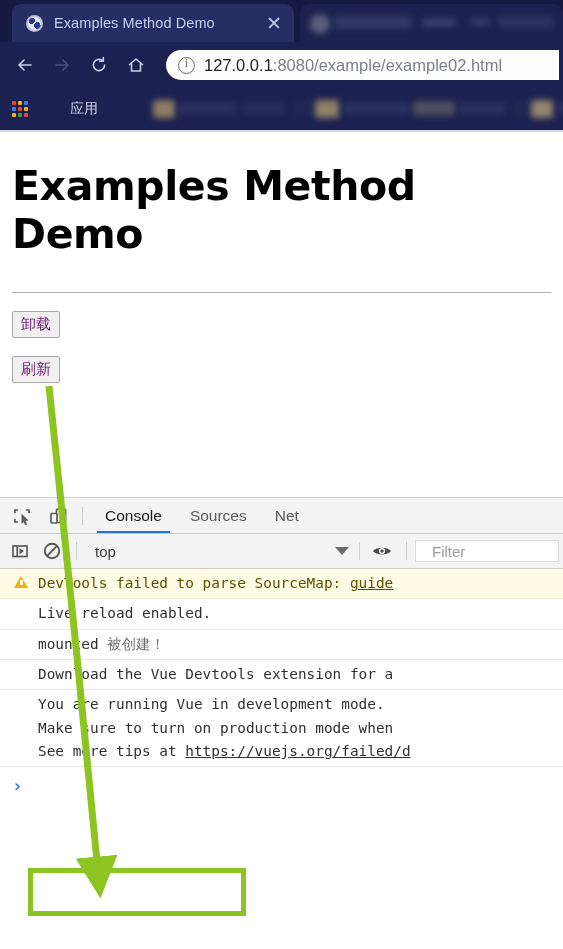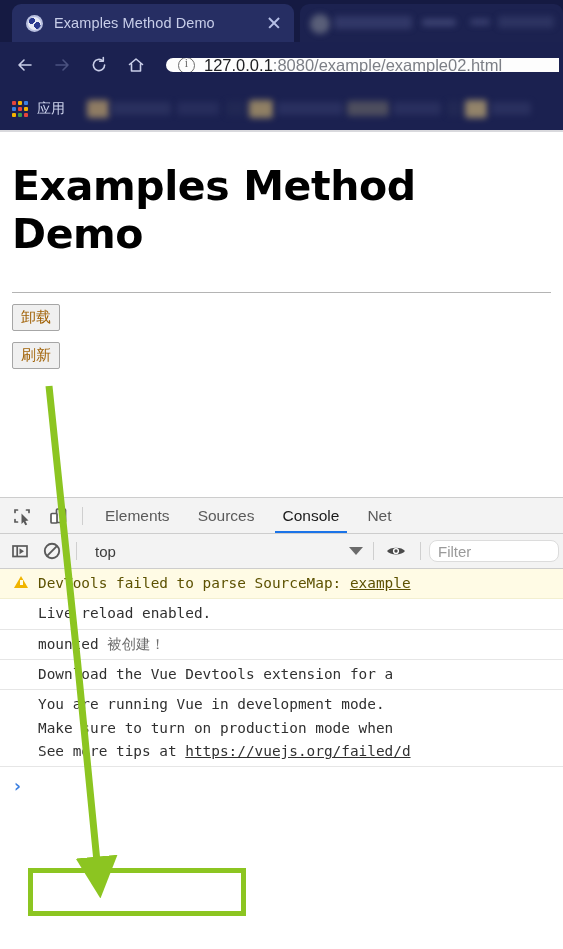--- a/index.html
+++ b/index.html
@@ -114,21 +114,21 @@
   .navbtn {
     width: 34px; height: 34px;
     margin-right: 3px;
     position: relative;
     flex: 0 0 auto;
   }
   .navbtn svg { position: absolute; left: 7px; top: 7px; }
 
   .omnibox {
     flex: 1 1 auto;
-    height: 14px;
+    height: 30px;
     margin-left: 10px;
     margin-right: 4px;
     background: #fdfdfd;
     border-radius: 15px 0 0 15px;
     display: flex;
     align-items: center;
     padding-left: 12px;
     overflow: hidden;
     min-width: 0;
   }
@@ -160,20 +160,21 @@
   .omnibox-url .dim { color: #7c7f86; }
 
   .bookmarks {
     height: 42px;
     display: flex;
     align-items: center;
     padding-left: 12px;
     background: #1b2150;
     position: relative;
     overflow: hidden;
+    gap: 33px;
   }
   .apps-grid {
     width: 16px; height: 16px;
     flex: 0 0 auto;
     display: grid;
     grid-template-columns: repeat(3, 4px);
     grid-template-rows: repeat(3, 4px);
     gap: 2px;
     margin-right: 9px;
   }
@@ -212,28 +213,28 @@
     border-top: 1px solid #b4b4b4;
     margin: 34px 0 0 0;
   }
   p.page-text {
     font-size: 17px;
     color: #000;
     margin: 26px 0 0 0;
   }
   .page-btn {
     display: block;
-    margin-top: 11px;
+    margin-top: 18px;
     padding: 3px 8px 4px 8px;
     font-size: 15px;
     font-family: "DejaVu Sans", sans-serif;
     background: #f0f0f0;
     border: 1px solid #a6a6a6;
     border-radius: 2px;
-    color: #a16207;
+    color: #701a75;
     cursor: pointer;
     line-height: 1.2;
   }
 
   
   .devtools {
     position: absolute;
     left: 0;
     top: 497px;
     width: 563px;
@@ -300,28 +301,28 @@
   .dt-caret {
     margin-left: auto;
     margin-right: 0;
     width: 0; height: 0;
     border-left: 7px solid transparent;
     border-right: 7px solid transparent;
     border-top: 8px solid #6b6b6b;
     flex: 0 0 auto;
   }
   .dt-filter {
-    width: 130px;
+    width: 144px;
     height: 22px;
     background: #ffffff;
     border: 1px solid #dcdcdc;
-    border-radius: 8px;
-    display: flex;
-    align-items: center;
-    padding-left: 8px;
+    border-radius: 0;
+    display: flex;
+    align-items: center;
+    padding-left: 16px;
     font-size: 15px;
     color: #9a9a9a;
     box-sizing: border-box;
     flex: 0 0 auto;
     margin-right: 4px;
   }
 
   
   .console {
     font-family: "DejaVu Sans Mono", monospace;
@@ -496,23 +497,22 @@
         <path d="M13.5 11.5 L20.5 18.5 L17.4 19.1 L19.2 22.4 L17.3 23.3 L15.6 20 L13.5 22.1 Z" fill="#5a5a5a"></path>
       </svg>
     </span>
     <span class="dt-iconbtn">
       <svg width="28" height="28" viewBox="0 0 28 28">
         <rect x="12.5" y="7" width="9" height="13.5" rx="1" fill="none" stroke="#5a5a5a" stroke-width="1.7"></rect>
         <rect x="7" y="11.5" width="6" height="9.5" rx="1" fill="#fff" stroke="#5a5a5a" stroke-width="1.7"></rect>
       </svg>
     </span>
     <span class="dt-sep"></span>
-    <span class="dt-tab">Elements</span>
+    <span class="dt-tab active">Console</span>
     <span class="dt-tab">Sources</span>
-    <span class="dt-tab active">Console</span>
     <span class="dt-tab">Net</span>
   </div>
 
   <div class="dt-toolbar2">
     <span class="dt-iconbtn" style="margin-left:6px">
       <svg width="28" height="28" viewBox="0 0 28 28">
         <rect x="7" y="9" width="14" height="10.5" fill="none" stroke="#5a5a5a" stroke-width="1.7"></rect>
         <line x1="11.2" y1="9" x2="11.2" y2="19.5" stroke="#5a5a5a" stroke-width="1.7"></line>
         <path d="M13.5 11.3 L18 14.25 L13.5 17.2 Z" fill="#5a5a5a"></path>
       </svg>
@@ -534,21 +534,21 @@
         <circle cx="14" cy="14" r="1.7" fill="#4a4a4a"></circle>
       </svg>
     </span>
     <span class="dt-sep"></span>
     <span class="dt-filter">Filter</span>
   </div>
 
   <div class="console">
 
     <div class="row warn">
-      <span class="warn-ico"></span><span>DevTools failed to parse SourceMap: </span><span class="lnk">example</span>
+      <span class="warn-ico"></span><span>DevTools failed to parse SourceMap: </span><span class="lnk">guide</span>
     </div>
 
     <div class="row">
       <span>Live reload enabled.</span>
     </div>
 
     <div class="row">
       <span>mounted </span><span class="cn">被创建！</span>
     </div>
 

